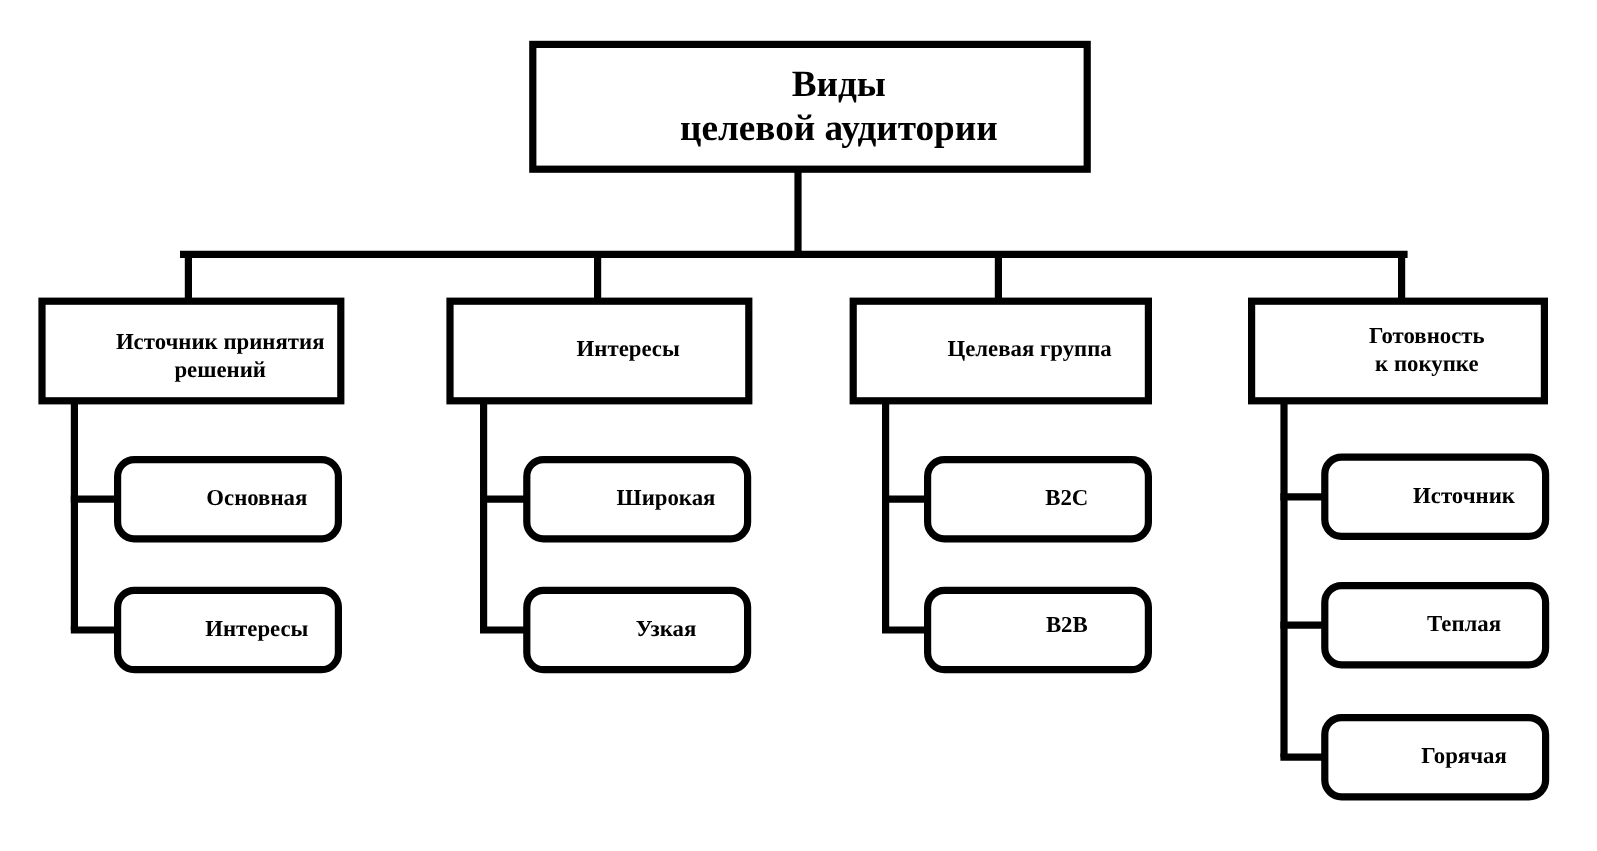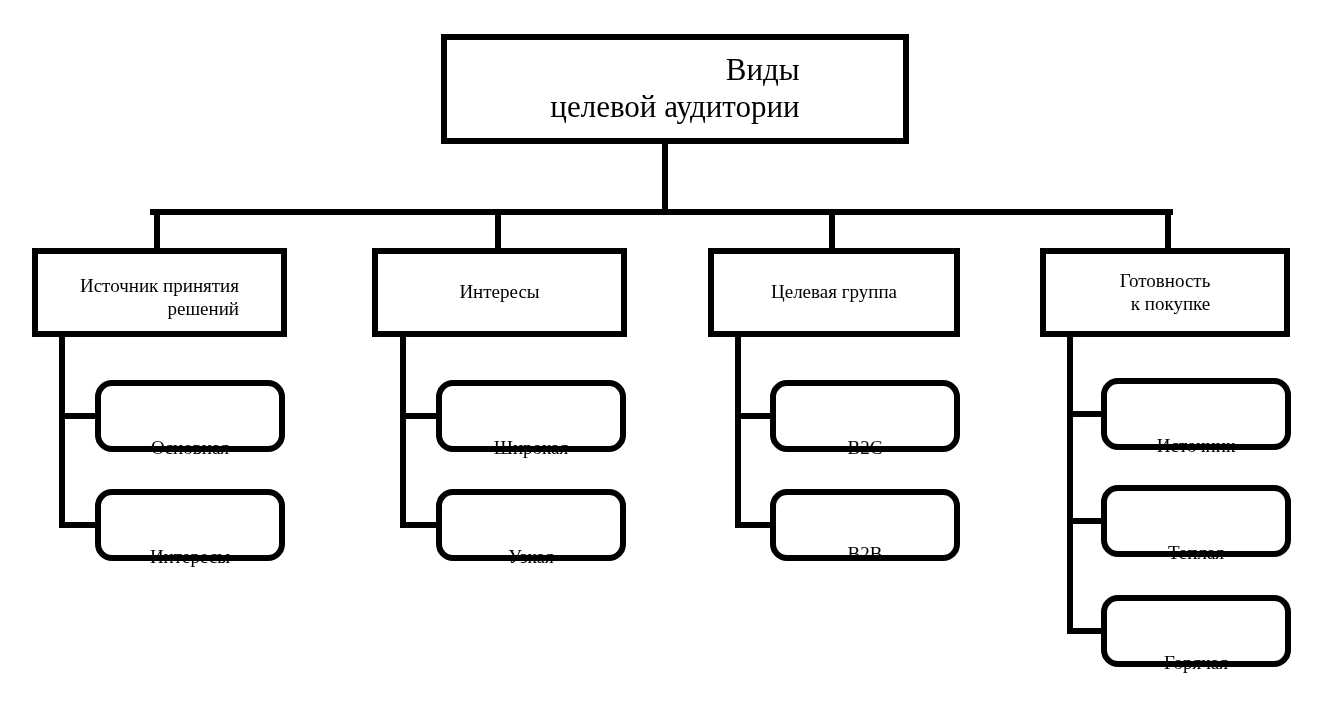--- a/index.html
+++ b/index.html
@@ -36,36 +36,36 @@
     stroke: #000000;
     stroke-width: 6;
     fill: none;
     stroke-linecap: butt;
   }
   .node-label {
     position: absolute;
     display: flex;
     align-items: center;
     justify-content: center;
-    text-align: right;
-    font-weight: normal;
+    text-align: center;
+    font-weight: bold;
     color: #000000;
     line-height: 1.18;
     pointer-events: none;
     white-space: pre-line;
+    padding-left: 24px;
   }
   .label-root {
     font-size: 31px;
   }
   .label-branch {
     font-size: 19px;
   }
   .label-leaf {
     font-size: 19px;
-    margin-top: 32px;
   }
 </style>
 </head>
 <body>
 
 <div id="diagram-root">
 
   <svg id="diagram-svg" viewBox="0 0 1331 709" xmlns="http://www.w3.org/2000/svg">
     <g id="connectors-layer">
         <line x1="665" y1="141" x2="665" y2="212" class="connector"></line>

